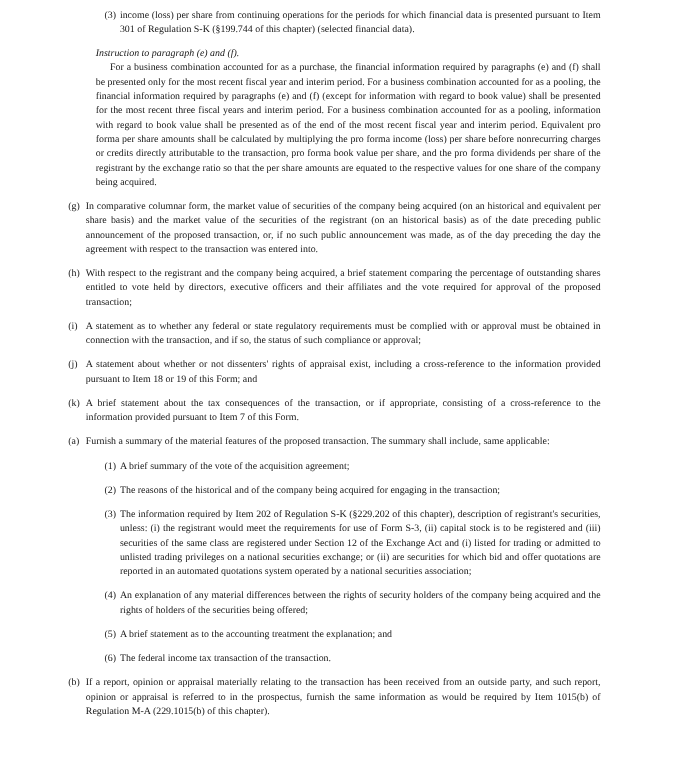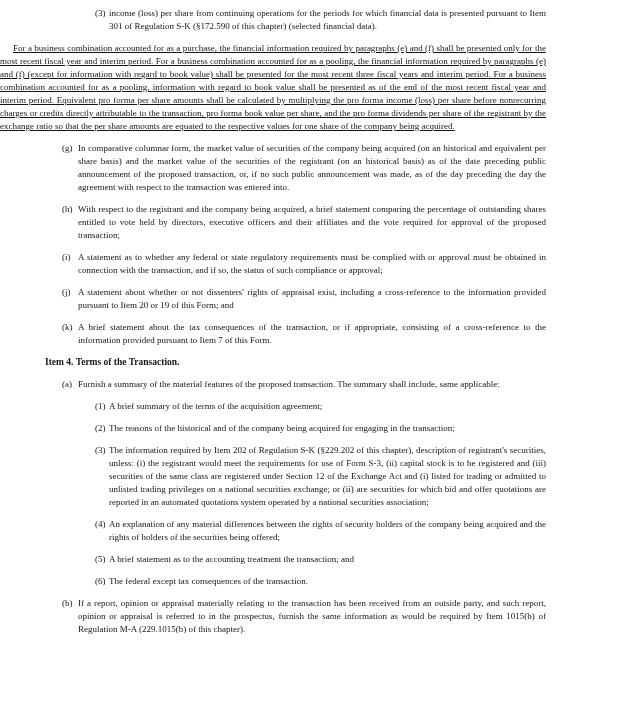--- a/index.html
+++ b/index.html
@@ -39,93 +39,93 @@
   .lvl1 .label { width: 16px; }
   
   .lvl2 { margin-left: 95px; }
   .lvl2 .label { width: 14px; }
   .instruction-heading {
     margin-left: 87px;
     font-style: italic;
     margin-bottom: 0;
   }
   .instruction-body {
+    margin-left: 87px;
     text-align: justify;
     text-indent: 13px;
-    text-decoration: underline;
   }
   .item-heading {
     margin-left: 45px;
     font-weight: bold;
     font-size: 9.5px;
   }
 </style>
 </head>
 <body>
 
 <div class="page">
 
   <div class="block hang lvl2">
     <span class="label">(3)</span>
-    <div class="body">income (loss) per share from continuing operations for the periods for which financial data is presented pursuant to Item 301 of Regulation S-K (§172.590 of this chapter) (selected financial data).</div>
+    <div class="body">income (loss) per share from continuing operations for the periods for which financial data is presented pursuant to Item 301 of Regulation S-K (§199.744 of this chapter) (selected financial data).</div>
   </div>
 
+  <div class="block instruction-heading">Instruction to paragraph (e) and (f).</div>
   <div class="block instruction-body">For a business combination accounted for as a purchase, the financial information required by paragraphs (e) and (f) shall be presented only for the most recent fiscal year and interim period. For a business combination accounted for as a pooling, the financial information required by paragraphs (e) and (f) (except for information with regard to book value) shall be presented for the most recent three fiscal years and interim period. For a business combination accounted for as a pooling, information with regard to book value shall be presented as of the end of the most recent fiscal year and interim period. Equivalent pro forma per share amounts shall be calculated by multiplying the pro forma income (loss) per share before nonrecurring charges or credits directly attributable to the transaction, pro forma book value per share, and the pro forma dividends per share of the registrant by the exchange ratio so that the per share amounts are equated to the respective values for one share of the company being acquired.</div>
 
   <div class="block hang lvl1">
     <span class="label">(g)</span>
     <div class="body">In comparative columnar form, the market value of securities of the company being acquired (on an historical and equivalent per share basis) and the market value of the securities of the registrant (on an historical basis) as of the date preceding public announcement of the proposed transaction, or, if no such public announcement was made, as of the day preceding the day the agreement with respect to the transaction was entered into.</div>
   </div>
   <div class="block hang lvl1">
     <span class="label">(h)</span>
     <div class="body">With respect to the registrant and the company being acquired, a brief statement comparing the percentage of outstanding shares entitled to vote held by directors, executive officers and their affiliates and the vote required for approval of the proposed transaction;</div>
   </div>
   <div class="block hang lvl1">
     <span class="label">(i)</span>
     <div class="body">A statement as to whether any federal or state regulatory requirements must be complied with or approval must be obtained in connection with the transaction, and if so, the status of such compliance or approval;</div>
   </div>
   <div class="block hang lvl1">
     <span class="label">(j)</span>
-    <div class="body">A statement about whether or not dissenters' rights of appraisal exist, including a cross-reference to the information provided pursuant to Item 20 or 19 of this Form; and</div>
+    <div class="body">A statement about whether or not dissenters' rights of appraisal exist, including a cross-reference to the information provided pursuant to Item 18 or 19 of this Form; and</div>
   </div>
   <div class="block hang lvl1">
     <span class="label">(k)</span>
     <div class="body">A brief statement about the tax consequences of the transaction, or if appropriate, consisting of a cross-reference to the information provided pursuant to Item 7 of this Form.</div>
   </div>
 
-  <div class="block item-heading">Item 4. Terms of the Transaction.</div>
 
   <div class="block hang lvl1">
     <span class="label">(a)</span>
     <div class="body">Furnish a summary of the material features of the proposed transaction. The summary shall include, same applicable:</div>
   </div>
 
   <div class="block hang lvl2">
     <span class="label">(1)</span>
-    <div class="body">A brief summary of the terms of the acquisition agreement;</div>
+    <div class="body">A brief summary of the vote of the acquisition agreement;</div>
   </div>
   <div class="block hang lvl2">
     <span class="label">(2)</span>
     <div class="body">The reasons of the historical and of the company being acquired for engaging in the transaction;</div>
   </div>
   <div class="block hang lvl2">
     <span class="label">(3)</span>
     <div class="body">The information required by Item 202 of Regulation S-K (§229.202 of this chapter), description of registrant's securities, unless: (i) the registrant would meet the requirements for use of Form S-3, (ii) capital stock is to be registered and (iii) securities of the same class are registered under Section 12 of the Exchange Act and (i) listed for trading or admitted to unlisted trading privileges on a national securities exchange; or (ii) are securities for which bid and offer quotations are reported in an automated quotations system operated by a national securities association;</div>
   </div>
   <div class="block hang lvl2">
     <span class="label">(4)</span>
     <div class="body">An explanation of any material differences between the rights of security holders of the company being acquired and the rights of holders of the securities being offered;</div>
   </div>
   <div class="block hang lvl2">
     <span class="label">(5)</span>
-    <div class="body">A brief statement as to the accounting treatment the transaction; and</div>
+    <div class="body">A brief statement as to the accounting treatment the explanation; and</div>
   </div>
   <div class="block hang lvl2">
     <span class="label">(6)</span>
-    <div class="body">The federal except tax consequences of the transaction.</div>
+    <div class="body">The federal income tax transaction of the transaction.</div>
   </div>
 
   <div class="block hang lvl1">
     <span class="label">(b)</span>
     <div class="body">If a report, opinion or appraisal materially relating to the transaction has been received from an outside party, and such report, opinion or appraisal is referred to in the prospectus, furnish the same information as would be required by Item 1015(b) of Regulation M-A (229.1015(b) of this chapter).</div>
   </div>
 
 </div>
 
 </body></html>

